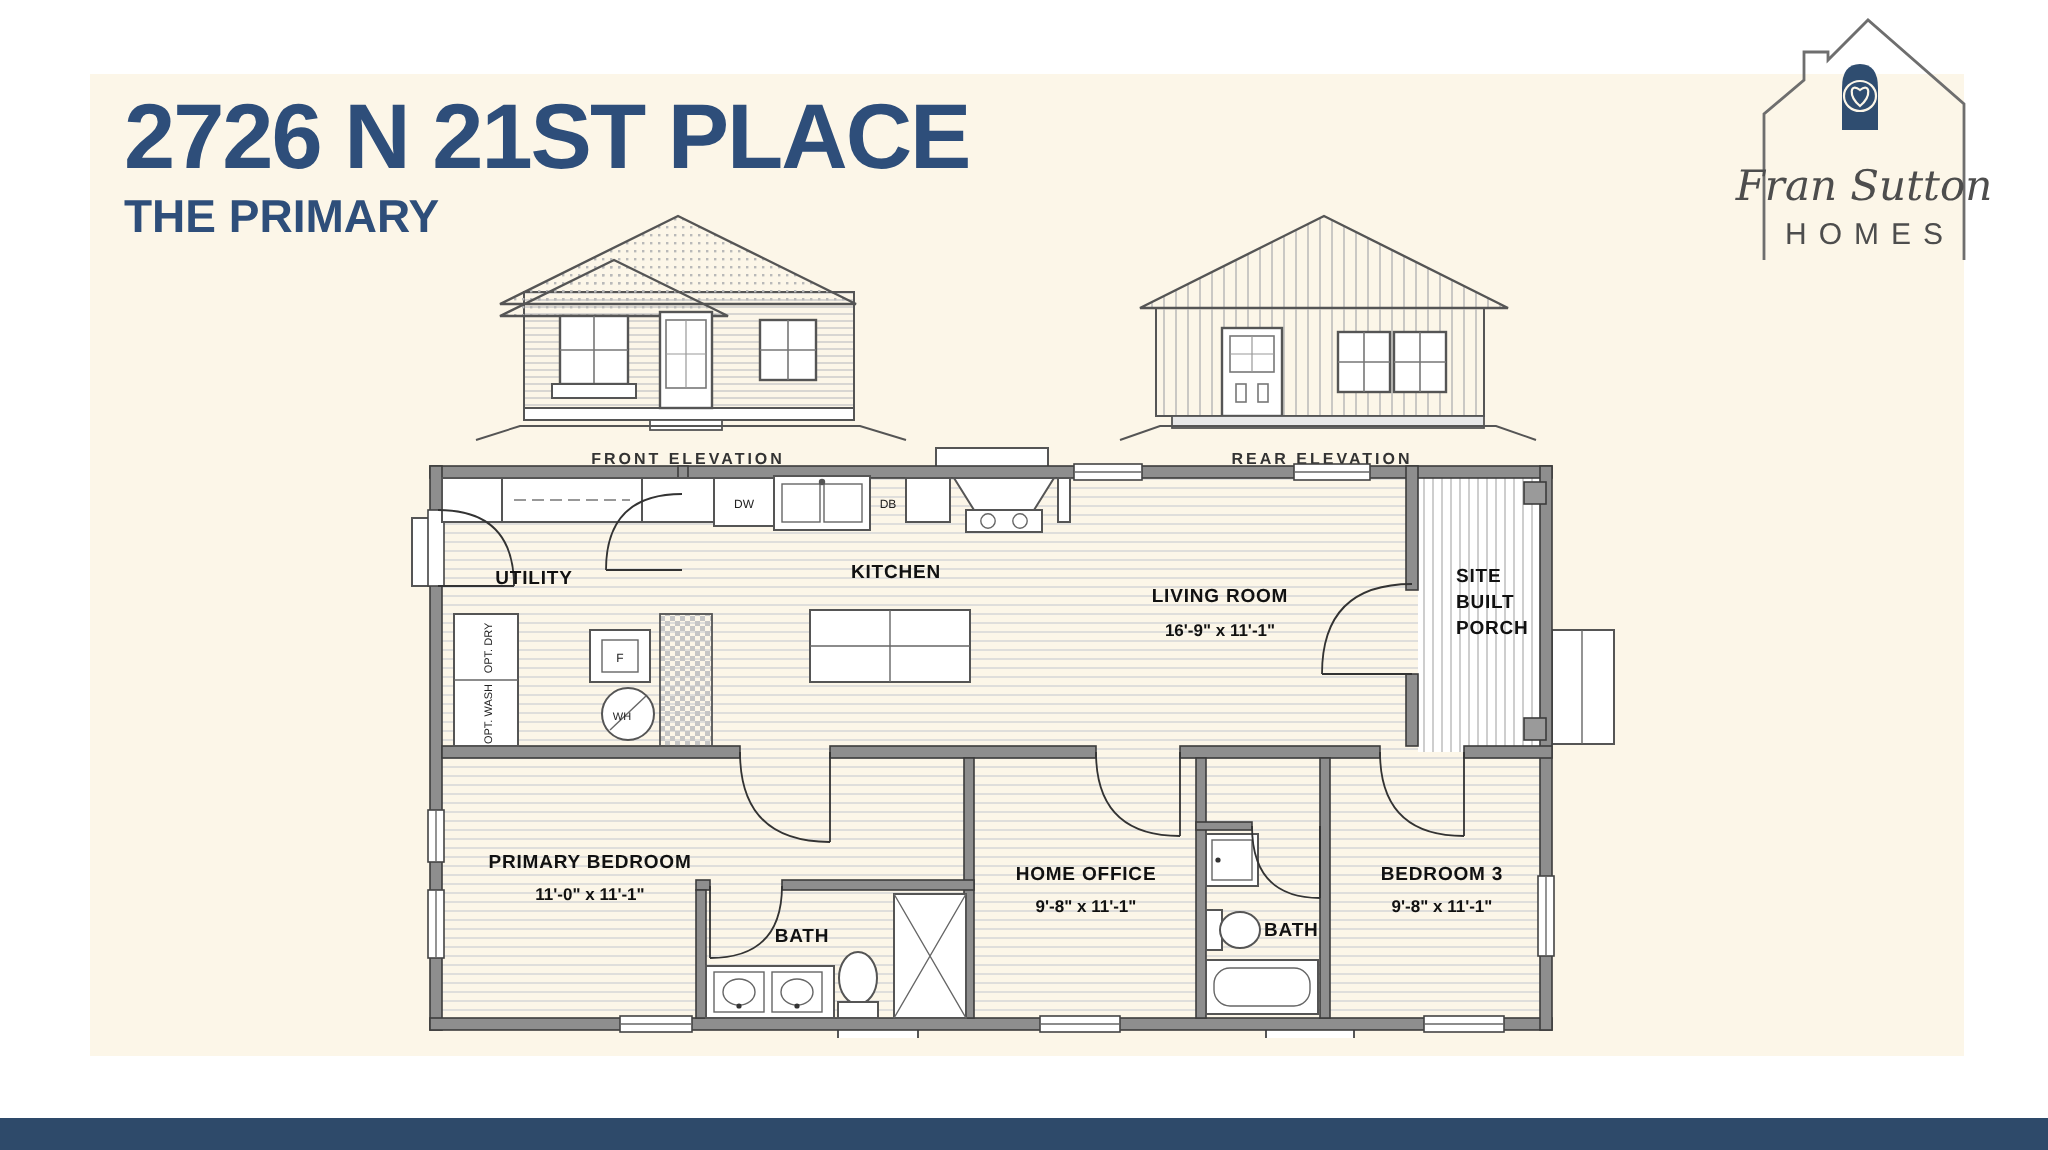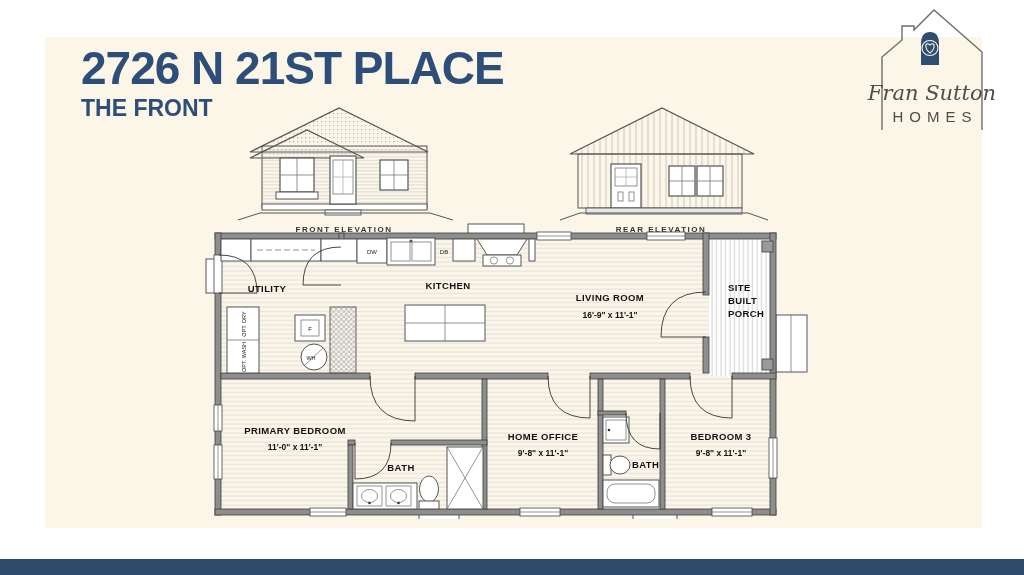--- a/index.html
+++ b/index.html
@@ -1,21 +1,21 @@
 <!DOCTYPE html>
 <html><head>
 <meta charset="utf-8">
 <style>
   html,body{margin:0;padding:0;}
   body{width:1024px;height:575px;background:#ffffff;overflow:hidden;
        font-family:"Liberation Sans",sans-serif;position:relative;}
   .page{position:absolute;inset:0;background:#fff;}
   .panel{position:absolute;left:45px;top:37px;width:937px;height:491px;background:#fcf6e8;}
   .bottom-bar{position:absolute;left:0;bottom:0;width:1024px;height:16px;background:#2e4a6a;}
-  .header{position:absolute;left:62px;top:44px;color:#2e4e7a;margin-left:19px;}
+  .header{position:absolute;left:62px;top:44px;color:#2e4e7a;}
   .title{font-size:46px;font-weight:bold;letter-spacing:-1px;line-height:1.05;}
   .subtitle{font-size:23px;font-weight:bold;letter-spacing:0px;margin-top:3px;}
   svg text{font-family:"Liberation Sans",sans-serif;}
   .rm{font-size:9.5px;font-weight:bold;letter-spacing:.4px;fill:#111;}
   .dm{font-size:8.5px;font-weight:bold;fill:#111;}
   .sm{font-size:6px;fill:#222;}
   .tiny{font-size:5.5px;fill:#222;}
   .wall{fill:#8e8e8e;stroke:#3c3c3c;stroke-width:.8;}
   .fix{fill:#ffffff;stroke:#555;stroke-width:1;}
   .thin{stroke:#666;stroke-width:.7;fill:none;}
@@ -28,21 +28,21 @@
 </style>
 </head>
 <body>
 
 <div class="page">
   <div class="panel"></div>
   <div class="bottom-bar"></div>
 
   <div class="header">
     <div class="title">2726 N 21ST PLACE</div>
-    <div class="subtitle">THE FRONT</div>
+    <div class="subtitle">THE PRIMARY</div>
   </div>
 
   <svg style="position:absolute;left:862px;top:2px;" width="140" height="135" viewBox="0 0 140 135">
     <g>
       <path class="eline" style="stroke:#6e6e6e;stroke-width:1.4" d="M20 128 L20 55 L40 38 L40 24 L52 24 L52 28 L72 8 L120 50 L120 128"></path>
     </g>
     <g>
       <path d="M59 63 L59 42 Q59 30 68 30 Q77 30 77 42 L77 63 Z" fill="#2f4d70"></path>
       <ellipse cx="68" cy="46" rx="8" ry="7.5" fill="none" stroke="#fcf6e8" stroke-width="1.1"></ellipse>
       <path d="M68 51 C62 46,63 39,68 43 C73 39,74 46,68 51 Z" fill="none" stroke="#fcf6e8" stroke-width="1.1"></path>

